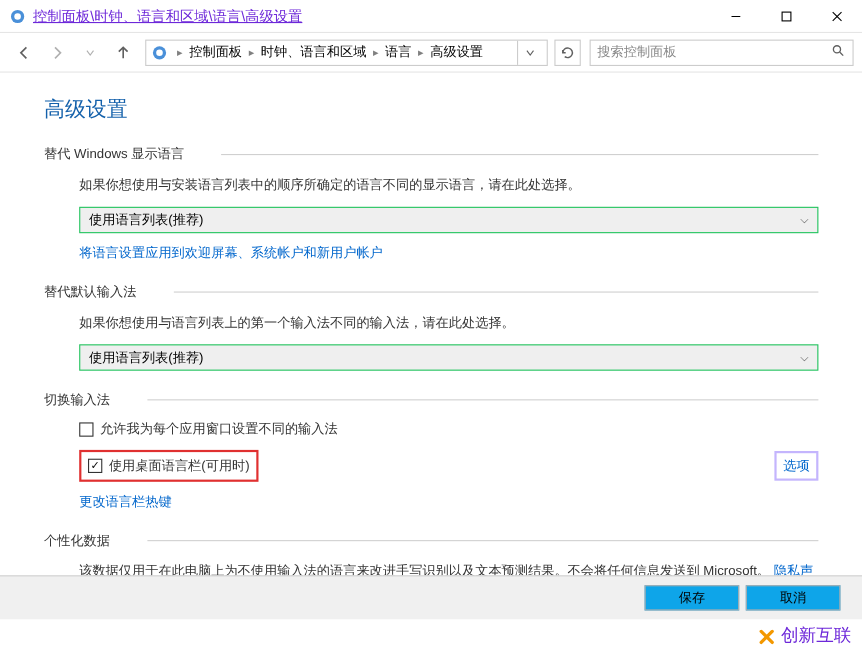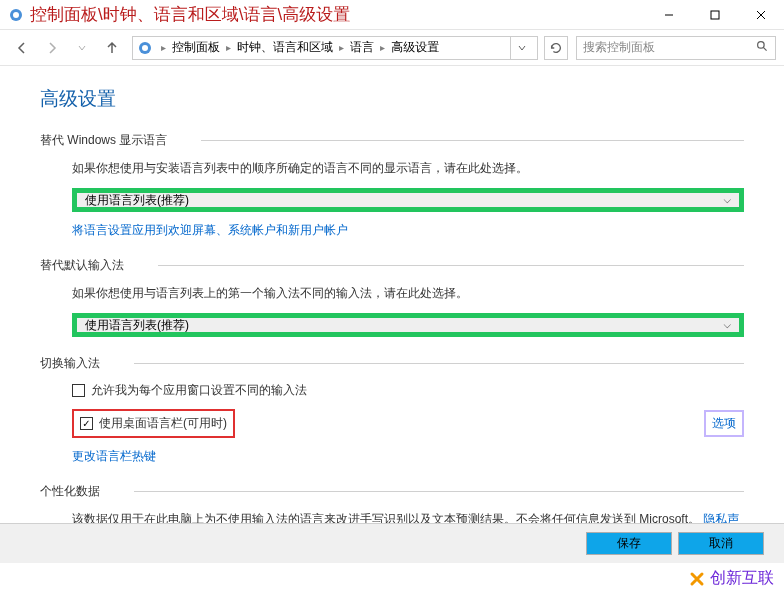--- a/index.html
+++ b/index.html
@@ -21,22 +21,23 @@
   align-items: center;
   padding-left: 8px;
   border-bottom: 1px solid #e5e5e5;
 }
 .titlebar-icon {
   width: 16px;
   height: 16px;
   margin-right: 6px;
 }
 .titlebar-text {
-  font-size: 17px;
-  color: #b91c1c;
+  font-size: 13px;
+  color: #6d28d9;
+  text-decoration: underline;
 }
 .titlebar-controls {
   margin-left: auto;
   display: flex;
 }
 .titlebar-btn {
   width: 46px;
   height: 30px;
   display: flex;
   align-items: center;
@@ -97,21 +98,21 @@
 .refresh-btn {
   width: 24px;
   height: 24px;
   border: 1px solid #ccc;
   display: flex;
   align-items: center;
   justify-content: center;
   margin-right: 6px;
 }
 .search-bar {
-  width: 200px;
+  width: 240px;
   height: 24px;
   border: 1px solid #ccc;
   display: flex;
   align-items: center;
   padding: 0 6px;
   font-size: 12px;
   color: #888;
 }
 .search-icon {
   margin-left: auto;
@@ -152,21 +153,21 @@
 }
 .desc-text {
   font-size: 12px;
   color: #333;
   margin-bottom: 10px;
   line-height: 1.6;
 }
 .select-box {
   width: 100%;
   height: 24px;
-  border: 5px solid #22c55e;
+  border: 1px solid #22c55e;
   background: #efefef;
   display: flex;
   align-items: center;
   padding: 0 8px;
   font-size: 12px;
   margin-bottom: 10px;
 }
 .select-arrow {
   margin-left: auto;
   font-size: 10px;

